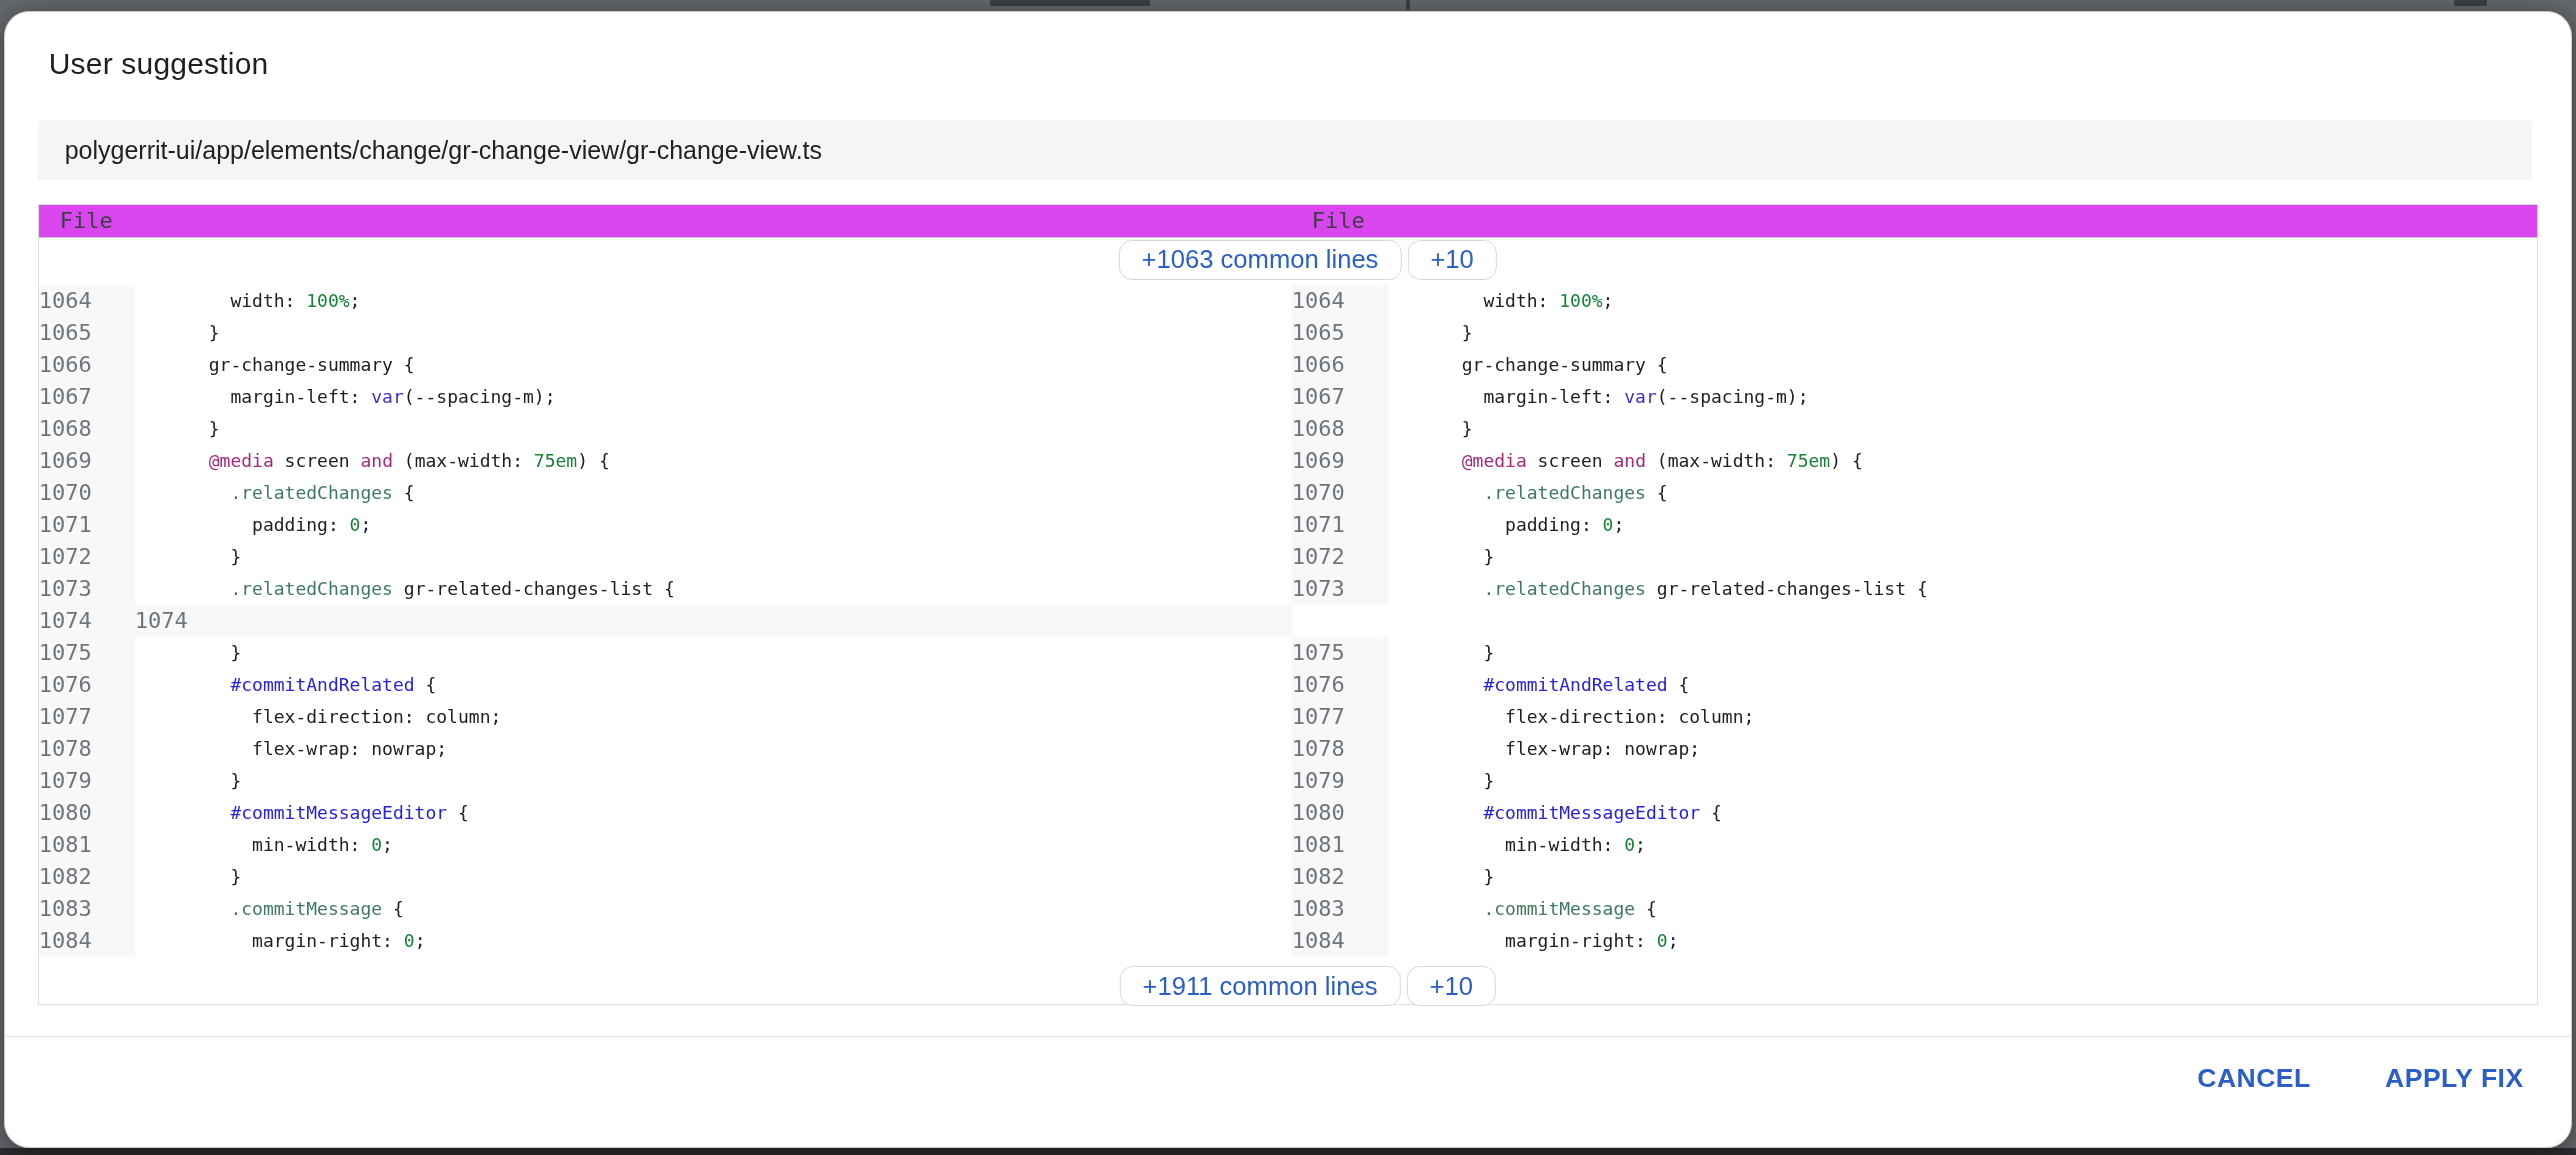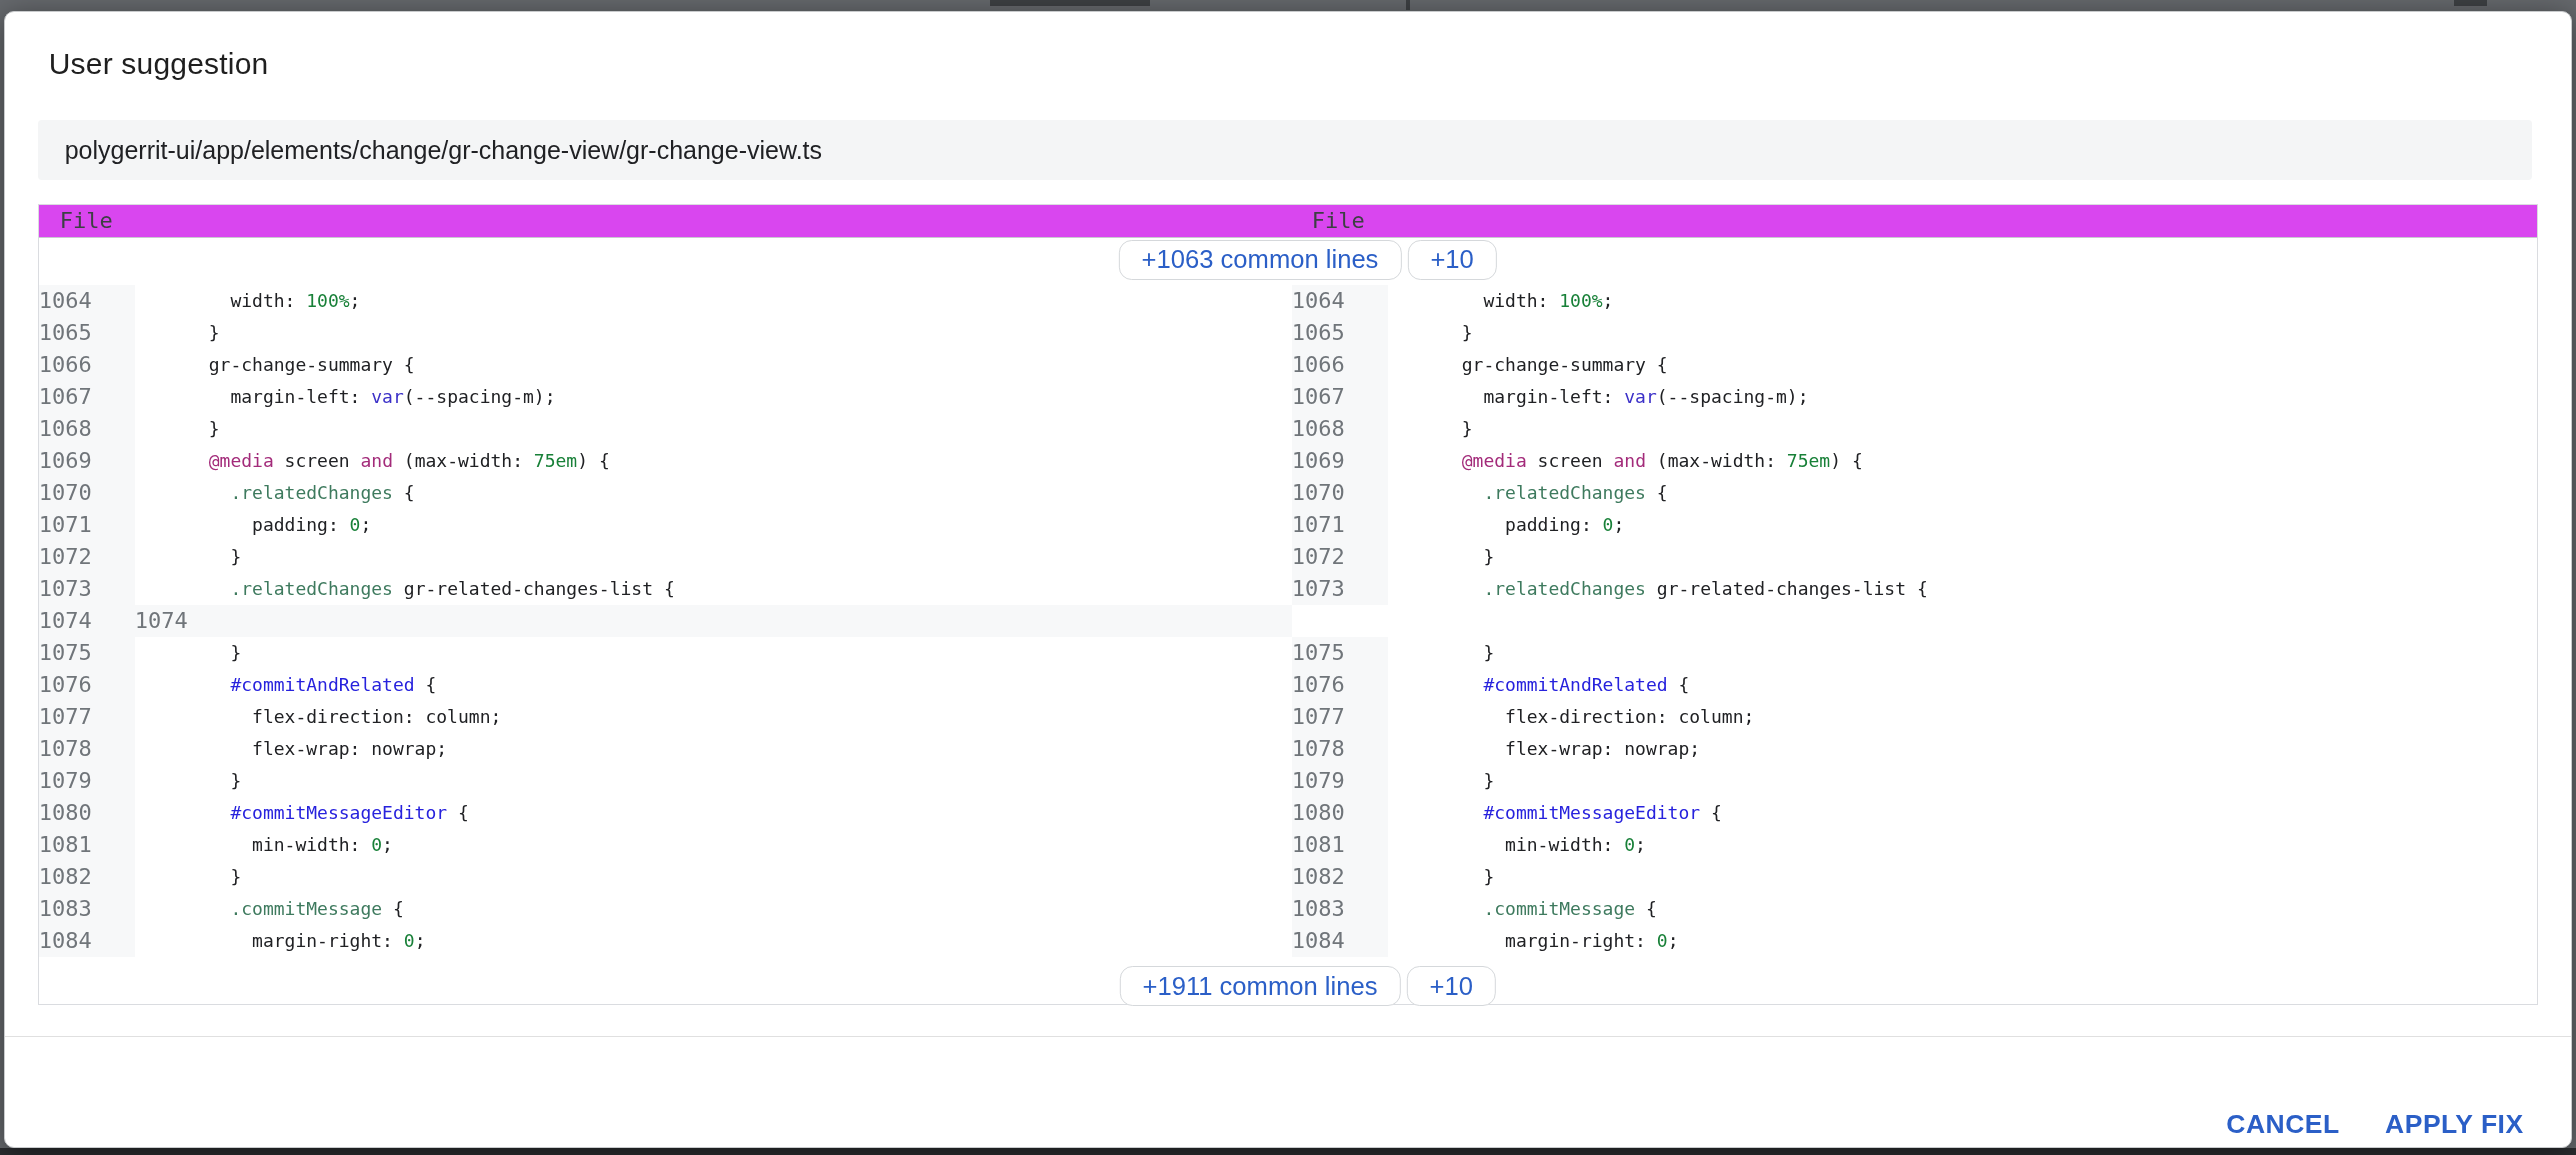--- a/index.html
+++ b/index.html
@@ -8,21 +8,21 @@
     background:#66696d;
     font-family:"Liberation Sans", sans-serif;
     position:relative;
   }
   
   .backdrop-frag { position:absolute; background:#3e4144; }
   .backdrop-bottom { position:absolute; left:0; right:0; bottom:0; height:8.2px; background:#2b2d30; }
 
   .dialog {
     position:absolute; left:3.7px; right:3.7px; top:11px; bottom:8.2px;
-    background:#ffffff; border-radius:10px;
+    background:#ffffff; border-radius:25px;
     box-shadow:0 5.5px 31px rgba(0,0,0,.45);
     border:0.9px solid #c9cbcd;
   }
   .dialog-inner { padding:0 33px; position:relative; height:100%; }
 
   .dialog-title {
     font-size:30px; font-weight:400; color:#1f1f1f;
     position:absolute; left:44px; top:35px; letter-spacing:0.2px;
   }
 
@@ -83,21 +83,21 @@
   .tok-k { color:var(--tok-k);margin-top:28px; }
   .tok-c { color:var(--tok-c); }
   .tok-i { color:var(--tok-i); }
 
   
   .footer-divider {
     position:absolute; left:0; right:0; top:1024px; height:0;
     border-top:0.9px solid #e0e0e0;
   }
   .footer {
-    position:absolute; right:44px; top:1088px; display:flex; gap:38px; align-items:flex-start;
+    position:absolute; right:44px; top:1042px; display:flex; gap:67px; align-items:flex-start;
   }
   .text-btn {
     color:var(--blue); font-size:26.5px; font-weight:700; letter-spacing:0.5px;
     background:none; border:none; cursor:pointer; padding:9px 3.7px;
     font-family:"Liberation Sans", sans-serif;
   }
 </style>
 </head>
 <body>
 

